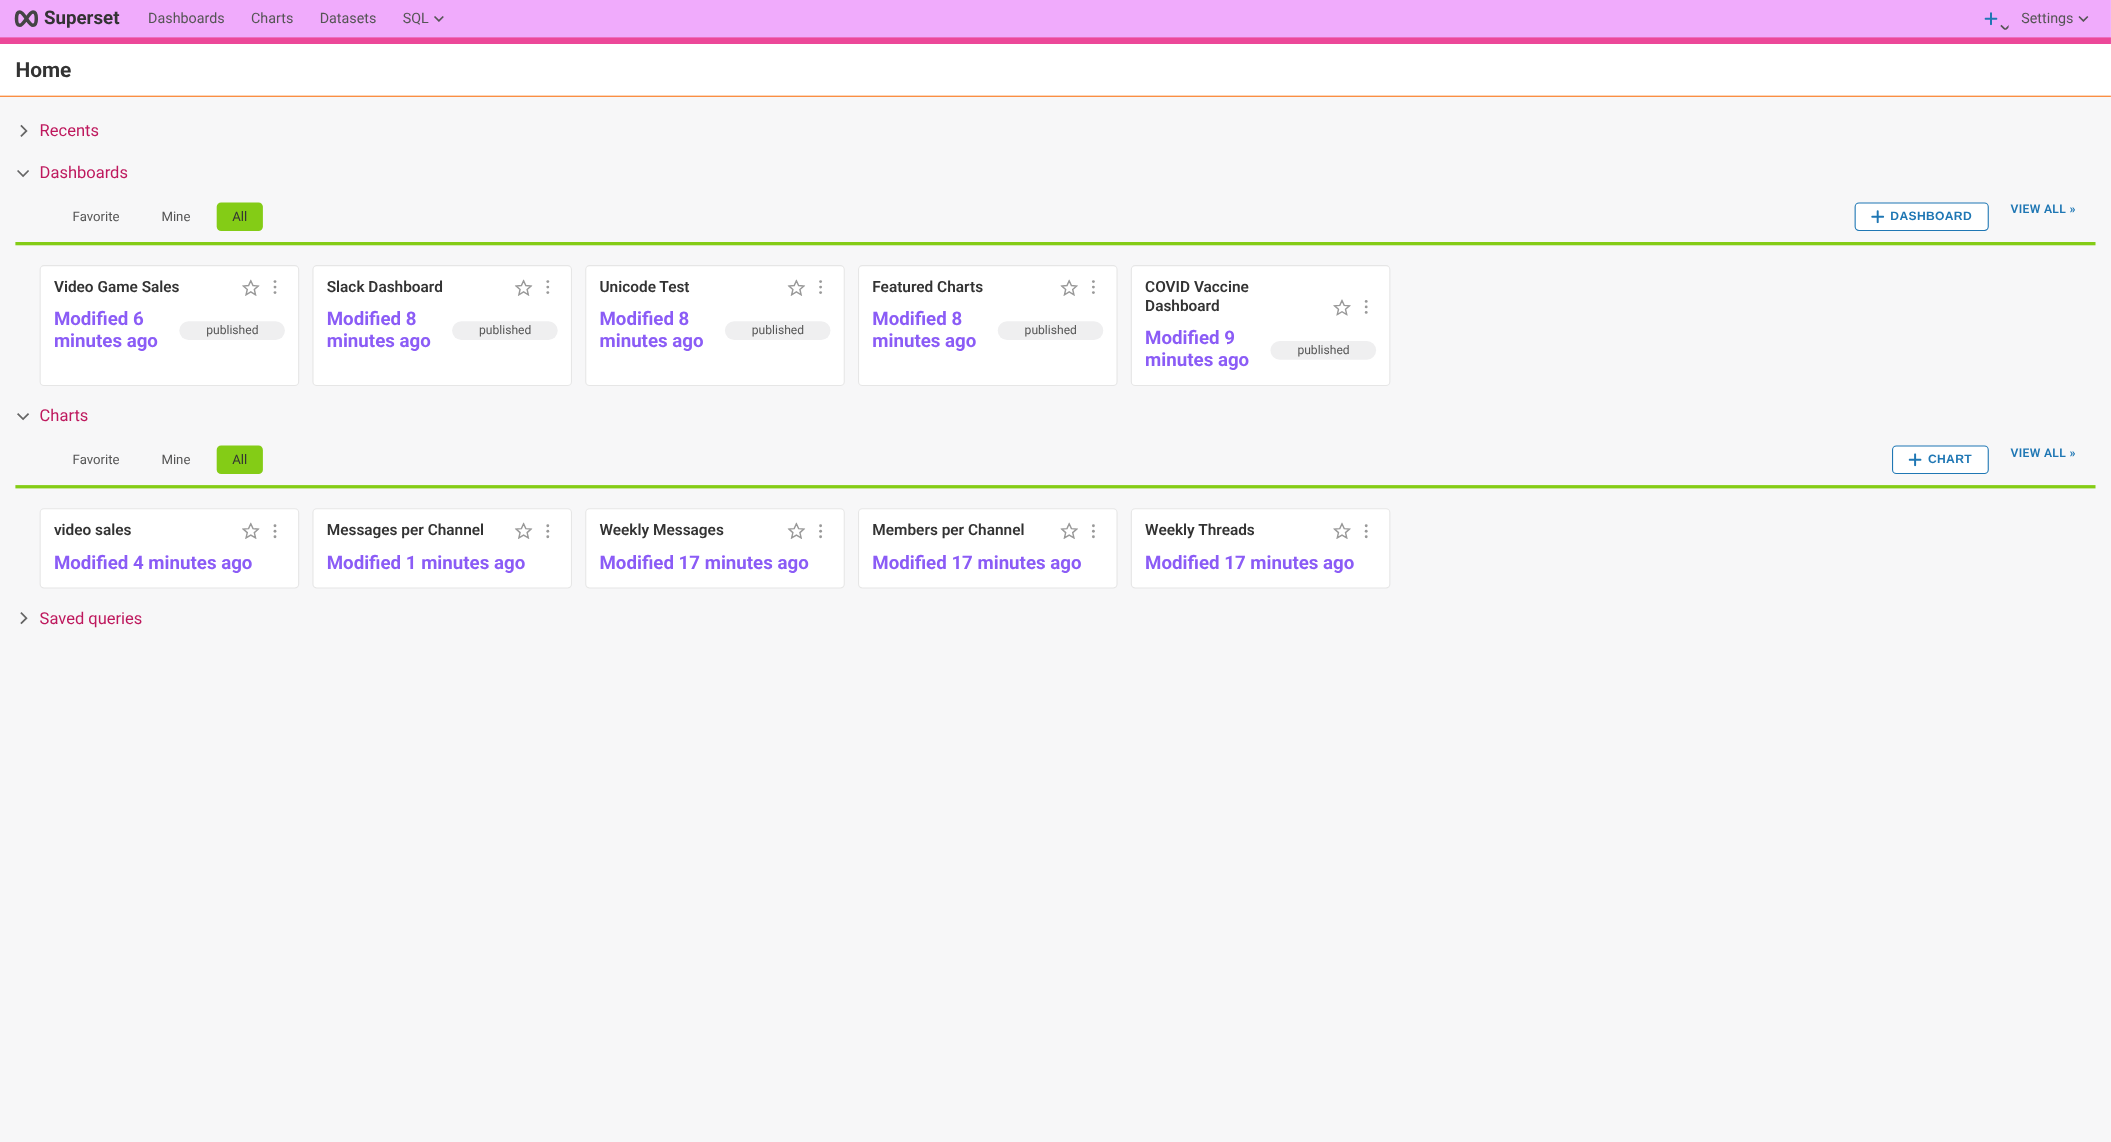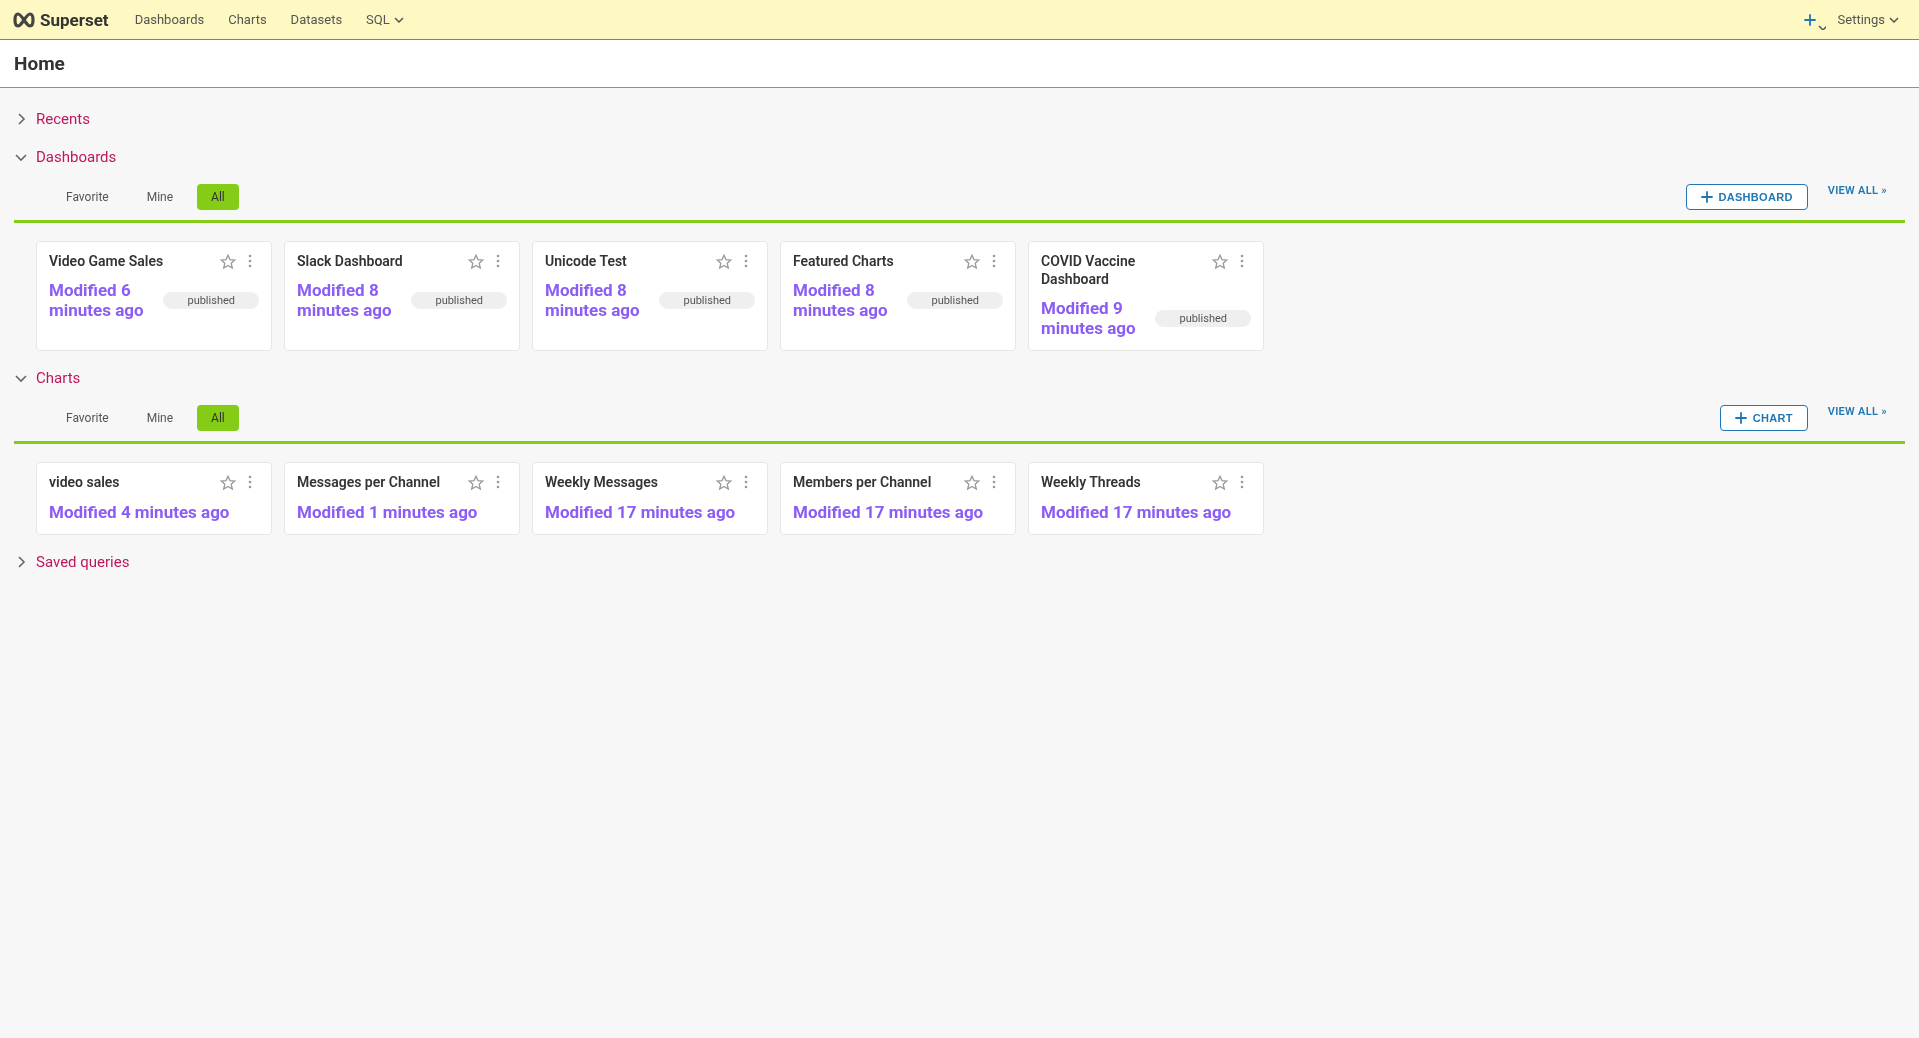--- a/index.html
+++ b/index.html
@@ -4,22 +4,22 @@
 <style>
   * { box-sizing: border-box; margin: 0; padding: 0; }
   body {
     font-family: -apple-system, BlinkMacSystemFont, "Segoe UI", Roboto, "Helvetica Neue", Arial, sans-serif;
     background: #f7f7f8;
     color: #333;
     font-size: 14px;
   }
   
   .topnav {
-    background: #fef9c3;
-    border-bottom: 1px solid #ec4899;
+    background: #f0abfc;
+    border-bottom: 6px solid #ec4899;
     height: 40px;
     display: flex;
     align-items: center;
     padding: 16px 12px;
   }
   .logo {
     display: flex;
     align-items: center;
     font-weight: 700;
     font-size: 17px;
@@ -141,21 +141,21 @@
     flex-wrap: wrap;
   }
   .card{
     background:#fff;
     border:1px solid #e6e6e6;
     border-radius:4px;
     width: 236px;
     padding: 10px 12px 12px 12px;
   }
   .card-top{
-    display:flex; align-items:flex-start;
+    display:flex; align-items:flex-end;
   }
   .card-title{
     font-size:14px;
     font-weight:600;
     color:#333;
     flex:1;
     line-height:1.3;
   }
   .card-actions{
     display:flex; align-items:center; gap:4px;

